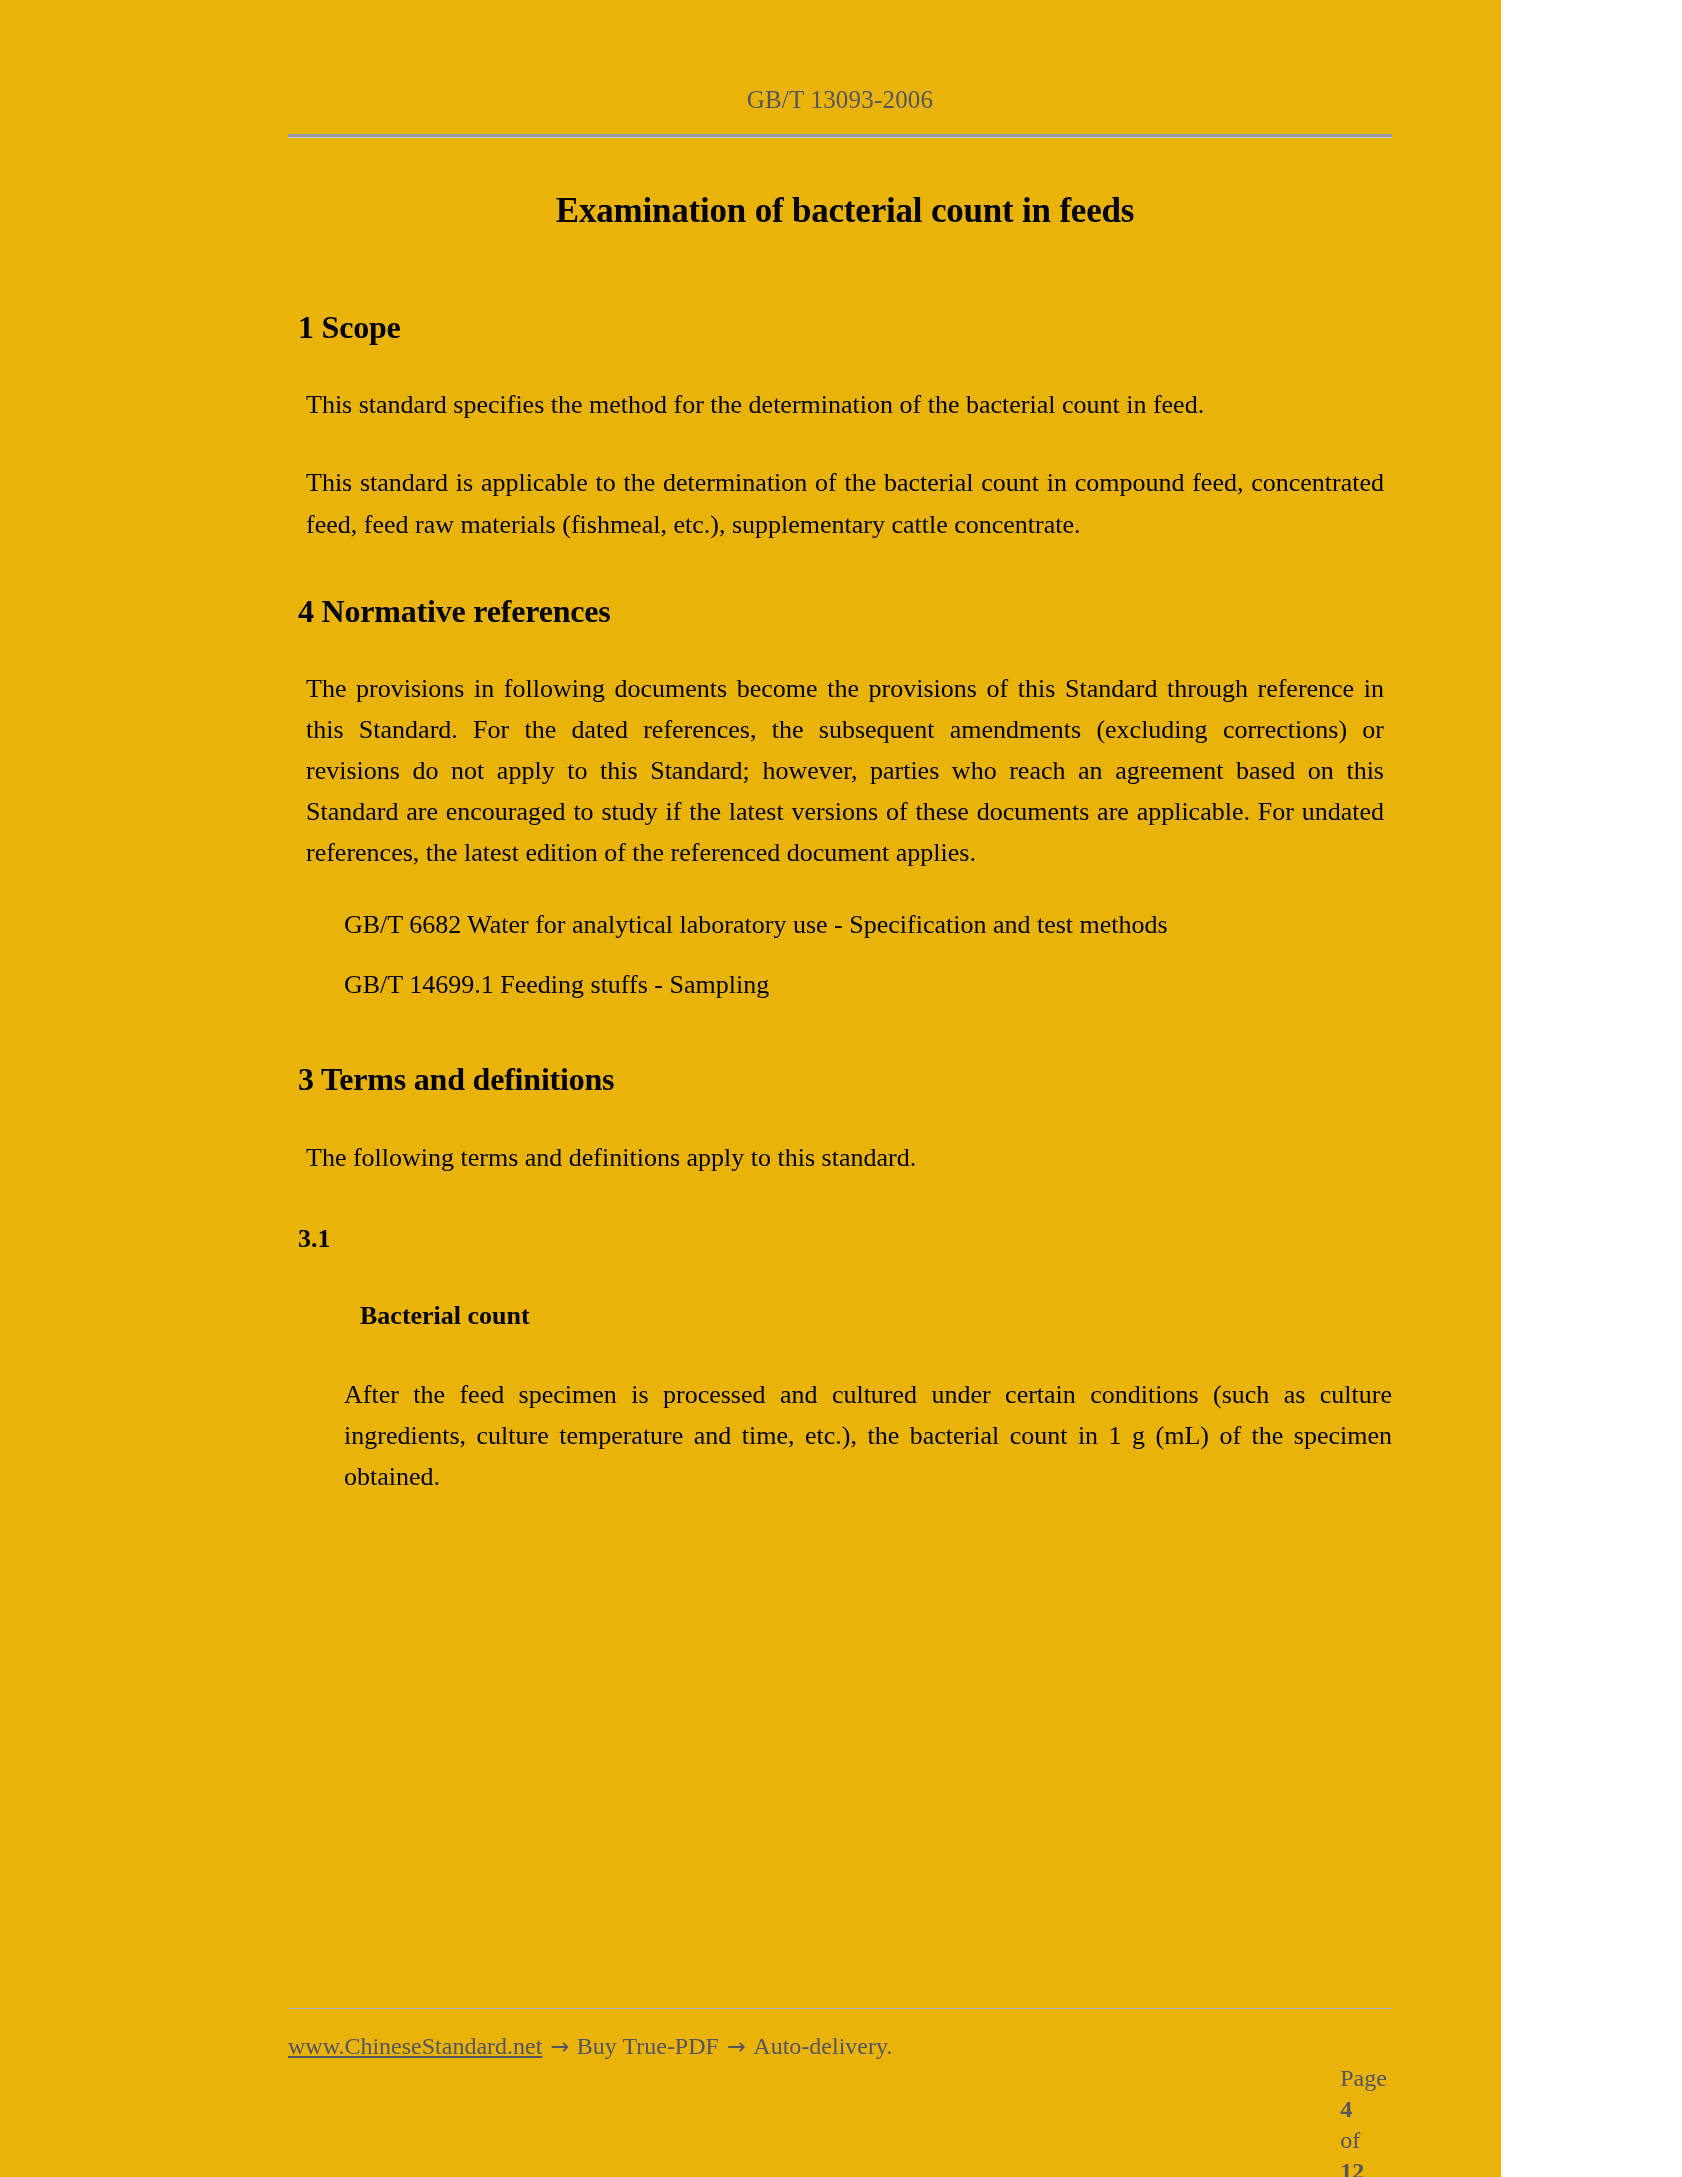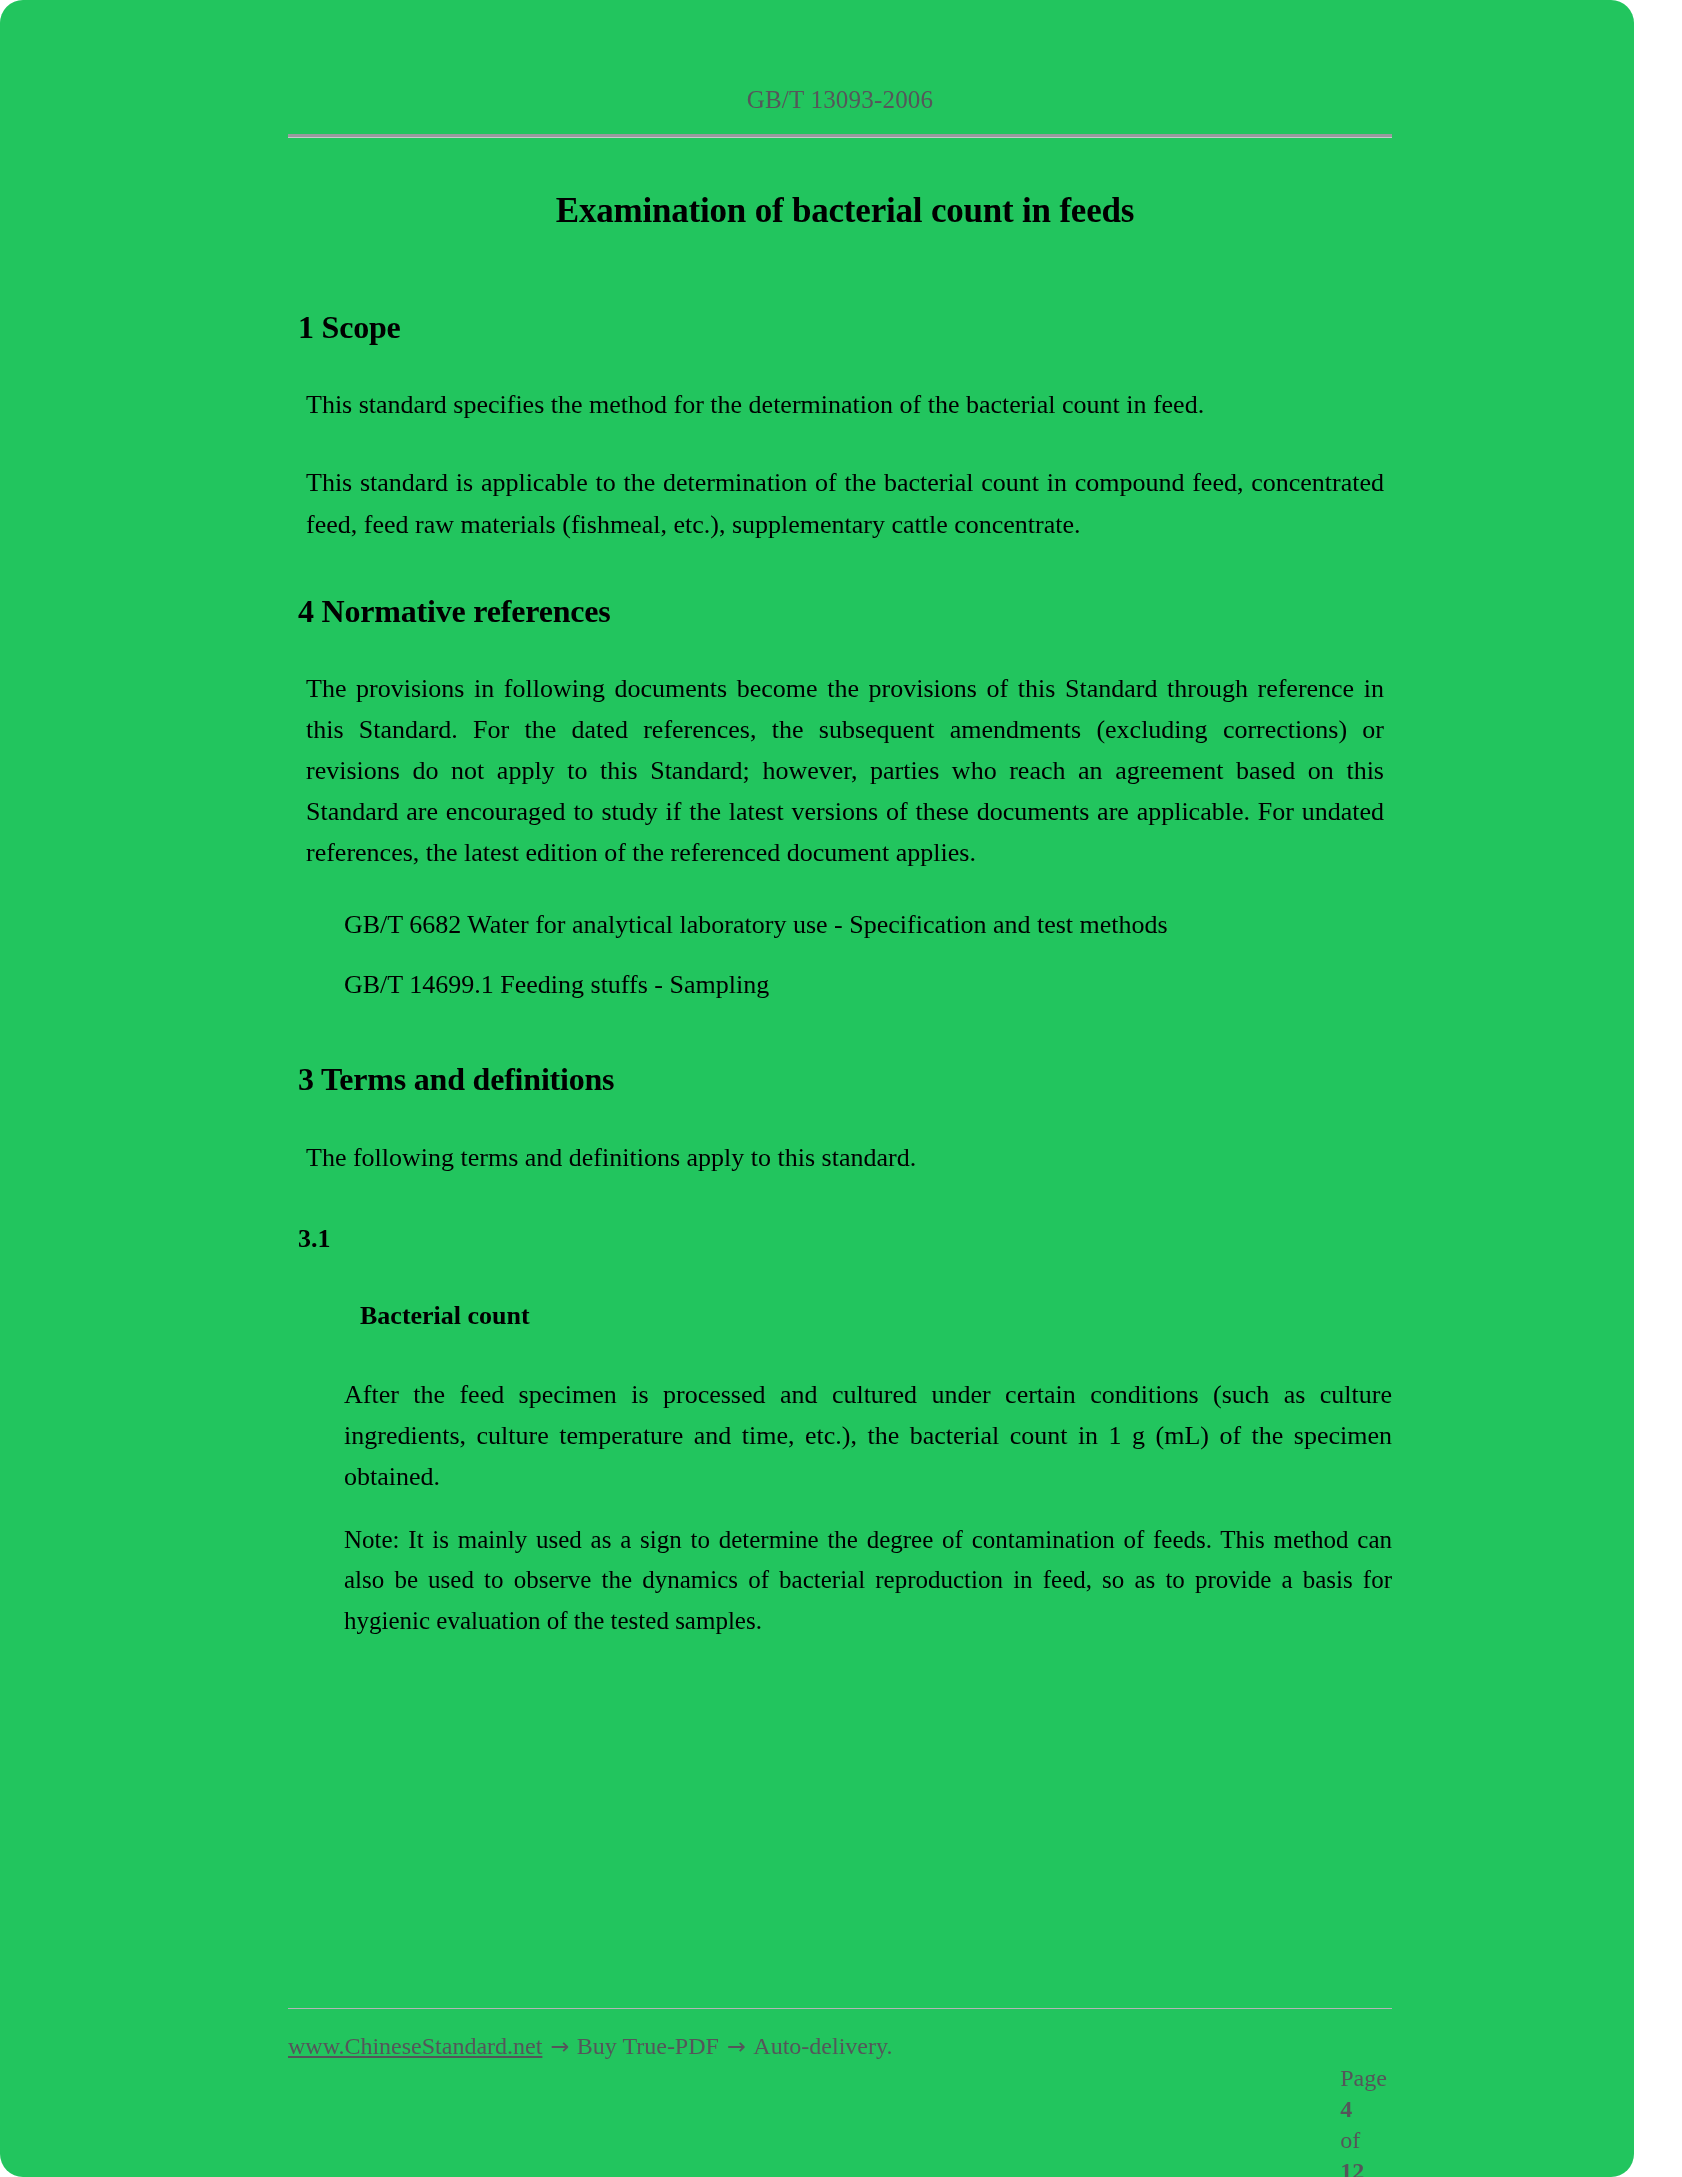--- a/index.html
+++ b/index.html
@@ -6,26 +6,25 @@
     margin: 0;
     padding: 0;
     background: #ffffff;
   }
   body {
     font-family: "Liberation Serif", "DejaVu Serif", serif;
     color: #000000;
   }
   .page {
     position: relative;
-    width: 1634px;
+    width: 1501px;
     height: 2177px;
-    background: #22c55e;
+    background: #eab308;
     box-sizing: border-box;
     overflow: hidden;
-    border-radius: 23px;
   }
 
   
   .page-header {
     position: absolute;
     left: 288px;
     top: 85px;
     width: 1104px;
   }
   .header-code {
@@ -213,21 +212,20 @@
 
     <div class="sp-p-term"></div>
     <p class="term-number">3.1</p>
 
     <div class="term-block">
       <div class="sp-term-name"></div>
       <p class="term-name">Bacterial count</p>
       <div class="sp-name-def"></div>
       <p class="term-def">After the feed specimen is processed and cultured under certain conditions (such as culture ingredients, culture temperature and time, etc.), the bacterial count in 1 g (mL) of the specimen obtained.</p>
       <div class="sp-def-note"></div>
-      <p class="term-note">Note: It is mainly used as a sign to determine the degree of contamination of feeds. This method can also be used to observe the dynamics of bacterial reproduction in feed, so as to provide a basis for hygienic evaluation of the tested samples.</p>
     </div>
 
   </div>
 
   <div class="page-footer">
     <div class="footer-rule"></div>
     <div class="footer-row">
       <div class="footer-left">
         <span class="footer-url">www.ChineseStandard.net</span>
         <span class="footer-arrow">→</span>

